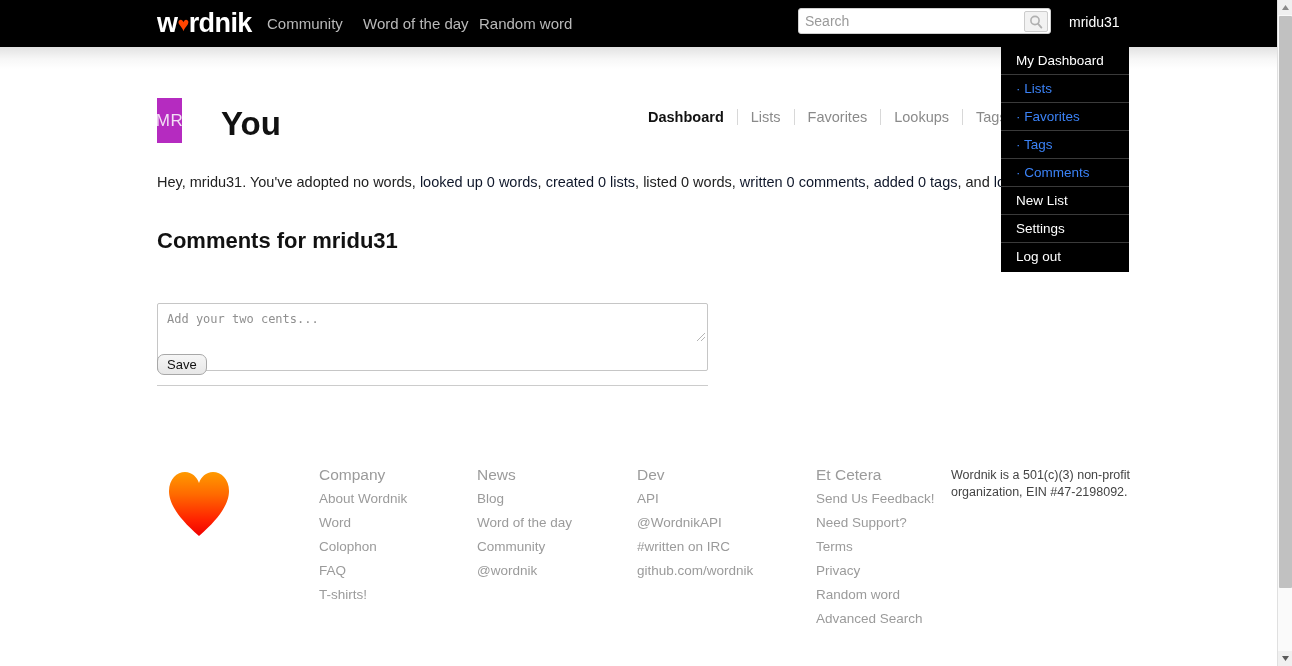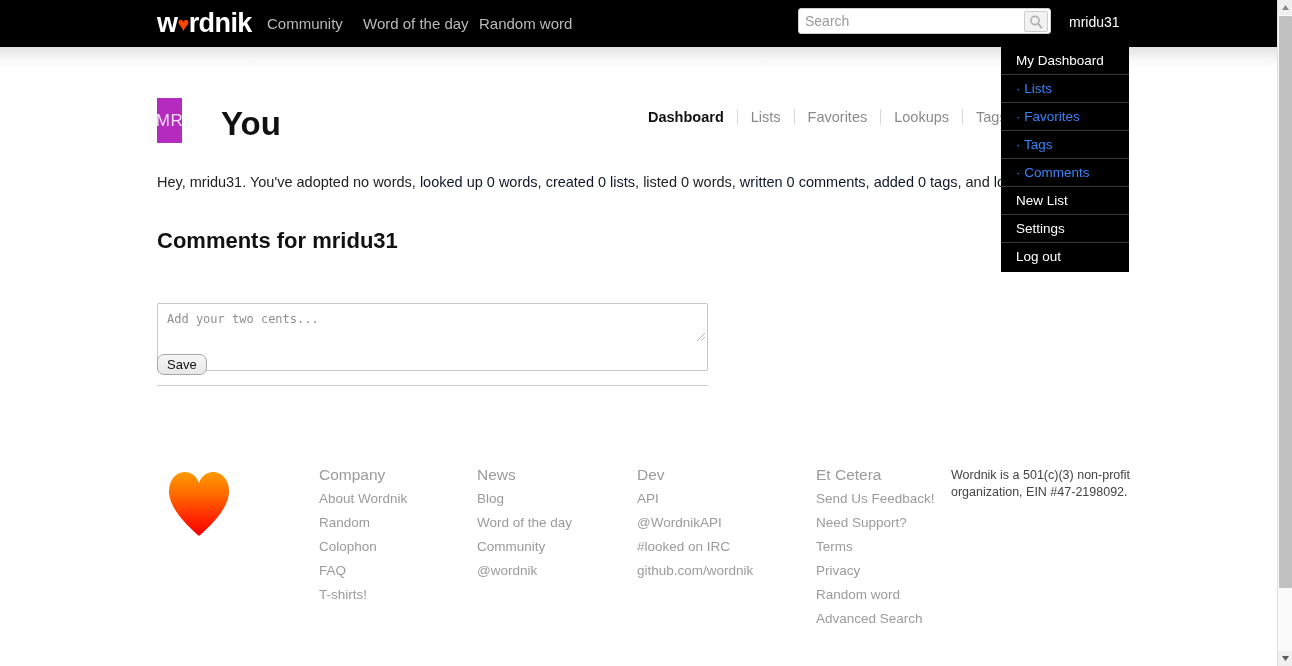--- a/index.html
+++ b/index.html
@@ -267,39 +267,39 @@
           <stop offset="75%" stop-color="#ff2200"></stop>
           <stop offset="100%" stop-color="#f00000"></stop>
         </linearGradient>
       </defs>
       <path d="M31 66 C 8 46, 1 32, 1 21 C 1 9, 9 2, 17 2 C 24 2, 29 7, 31 13 C 33 7, 38 2, 45 2 C 53 2, 61 9, 61 21 C 61 32, 54 46, 31 66 Z" fill="url(#hg)"></path>
     </svg>
 
     <div class="fcol" id="fcol-company">
       <h4>Company</h4>
       <a>About Wordnik</a>
-      <a>Random</a>
+      <a>Word</a>
       <a>Colophon</a>
       <a>FAQ</a>
       <a>T-shirts!</a>
     </div>
 
     <div class="fcol" id="fcol-news">
       <h4>News</h4>
       <a>Blog</a>
       <a>Word of the day</a>
       <a>Community</a>
       <a>@wordnik</a>
     </div>
 
     <div class="fcol" id="fcol-dev">
       <h4>Dev</h4>
       <a>API</a>
       <a>@WordnikAPI</a>
-      <a>#looked on IRC</a>
+      <a>#written on IRC</a>
       <a>github.com/wordnik</a>
     </div>
 
     <div class="fcol" id="fcol-etc">
       <h4>Et Cetera</h4>
       <a>Send Us Feedback!</a>
       <a>Need Support?</a>
       <a>Terms</a>
       <a>Privacy</a>
       <a>Random word</a>

